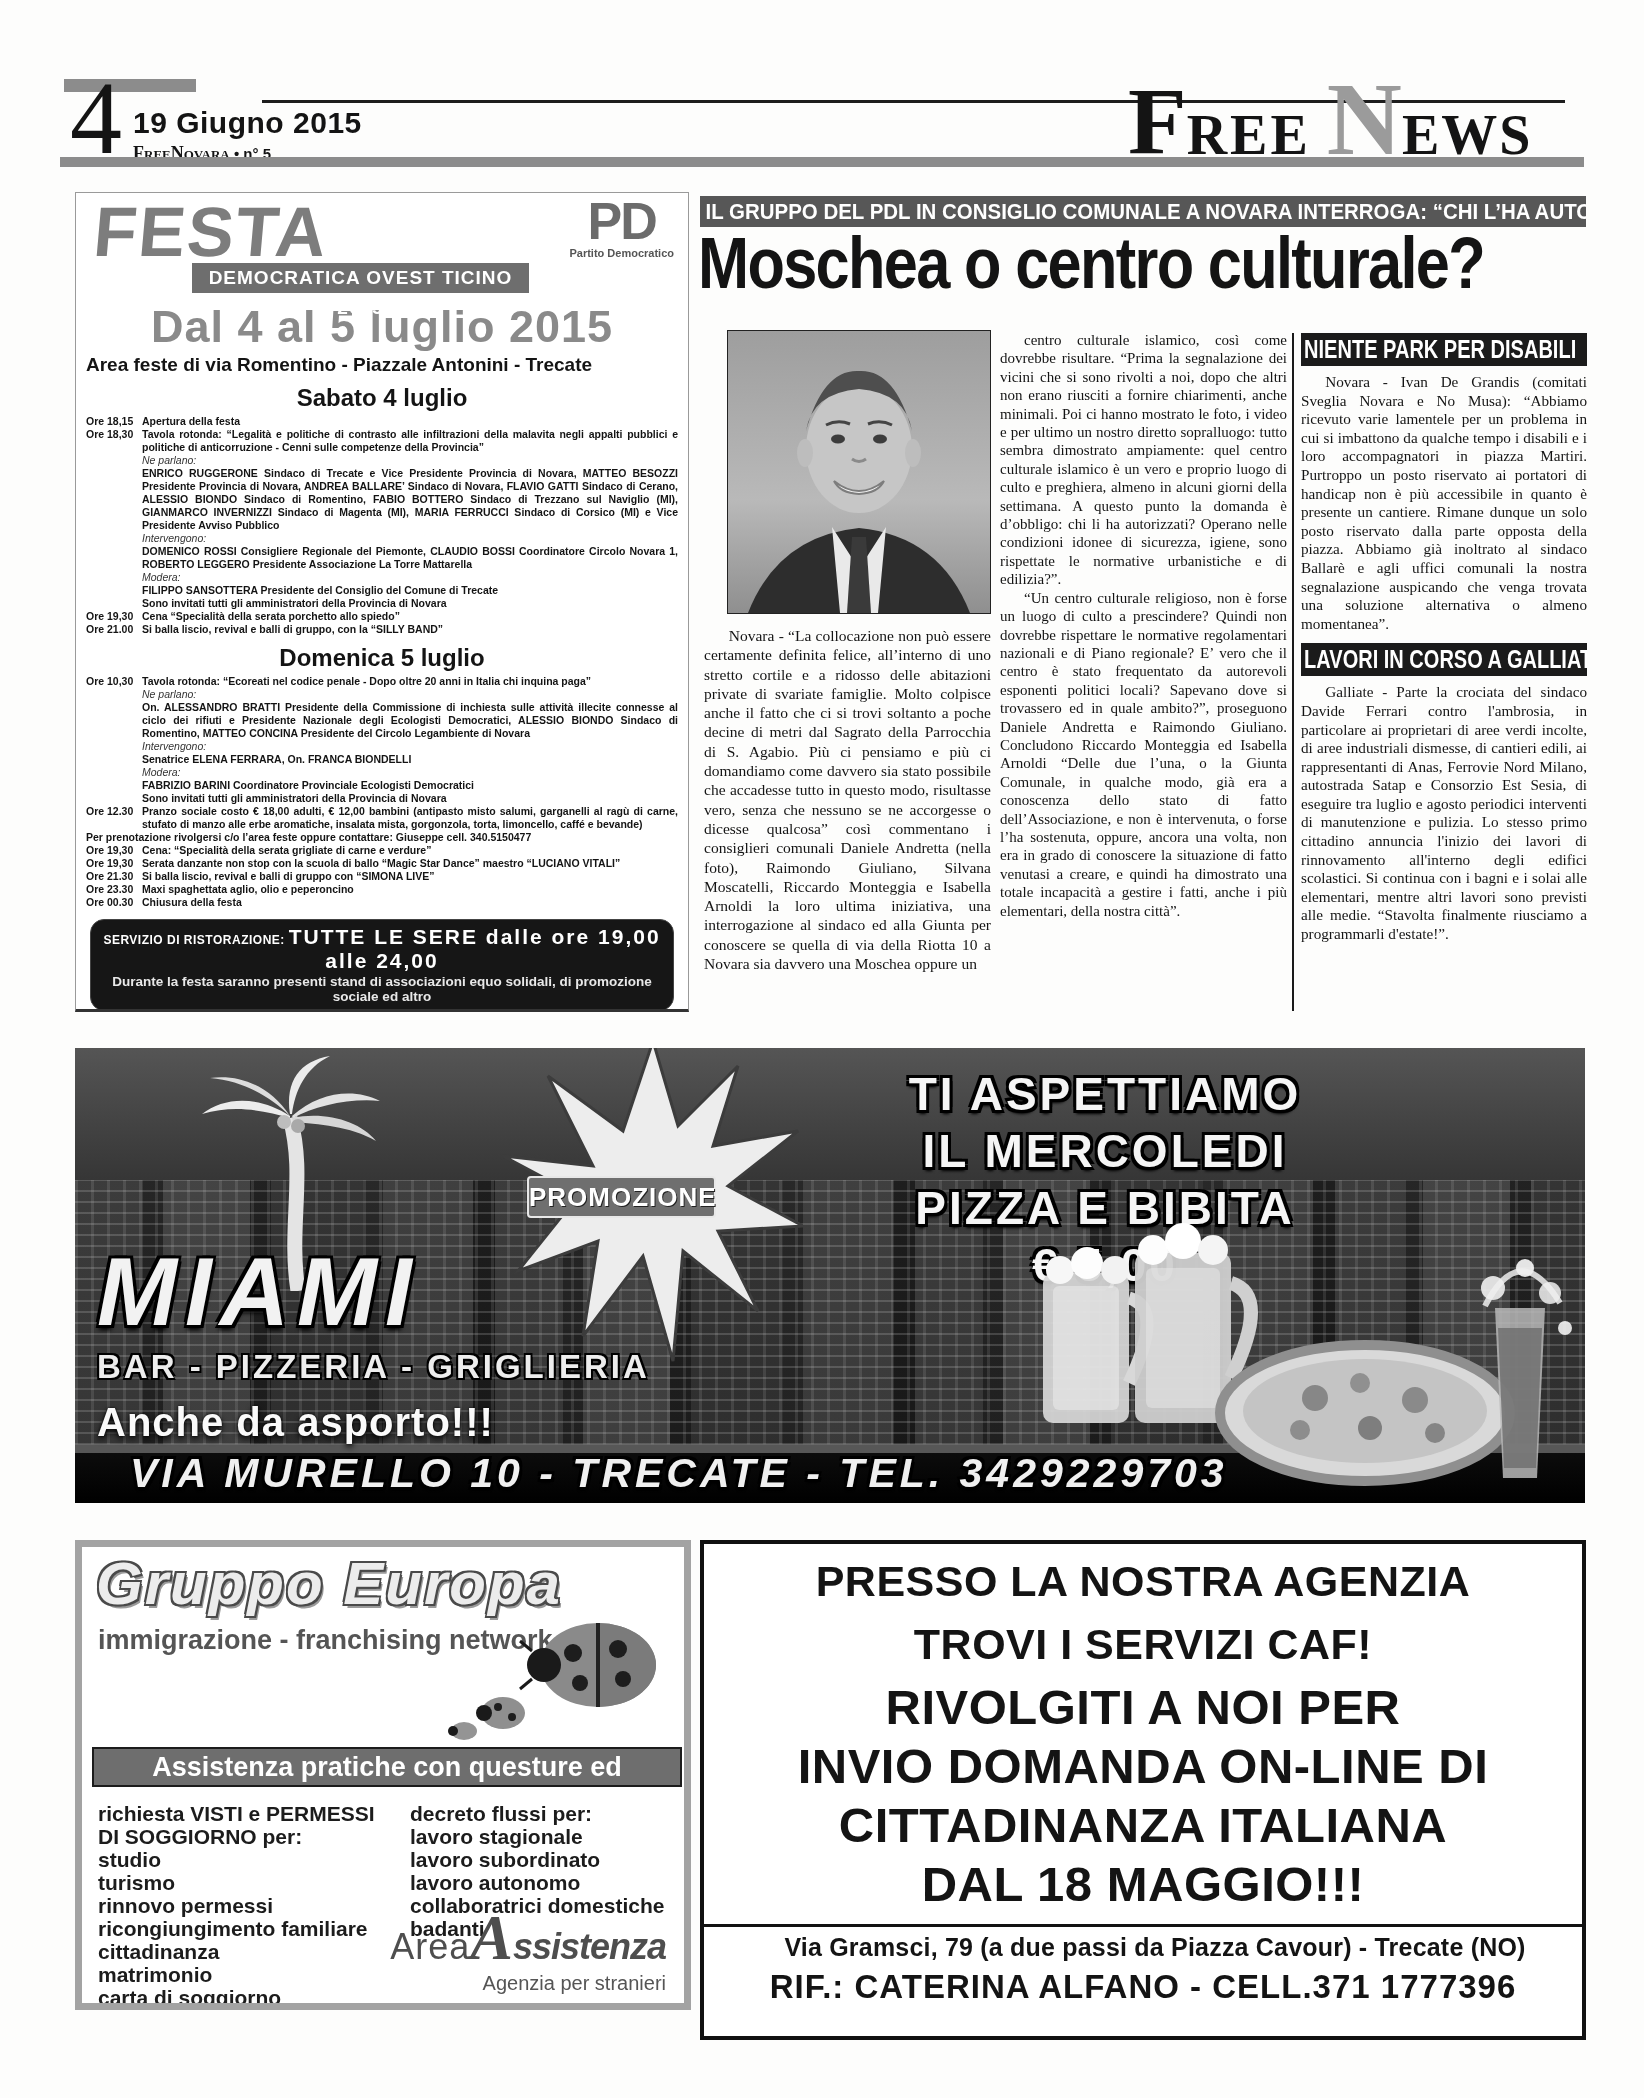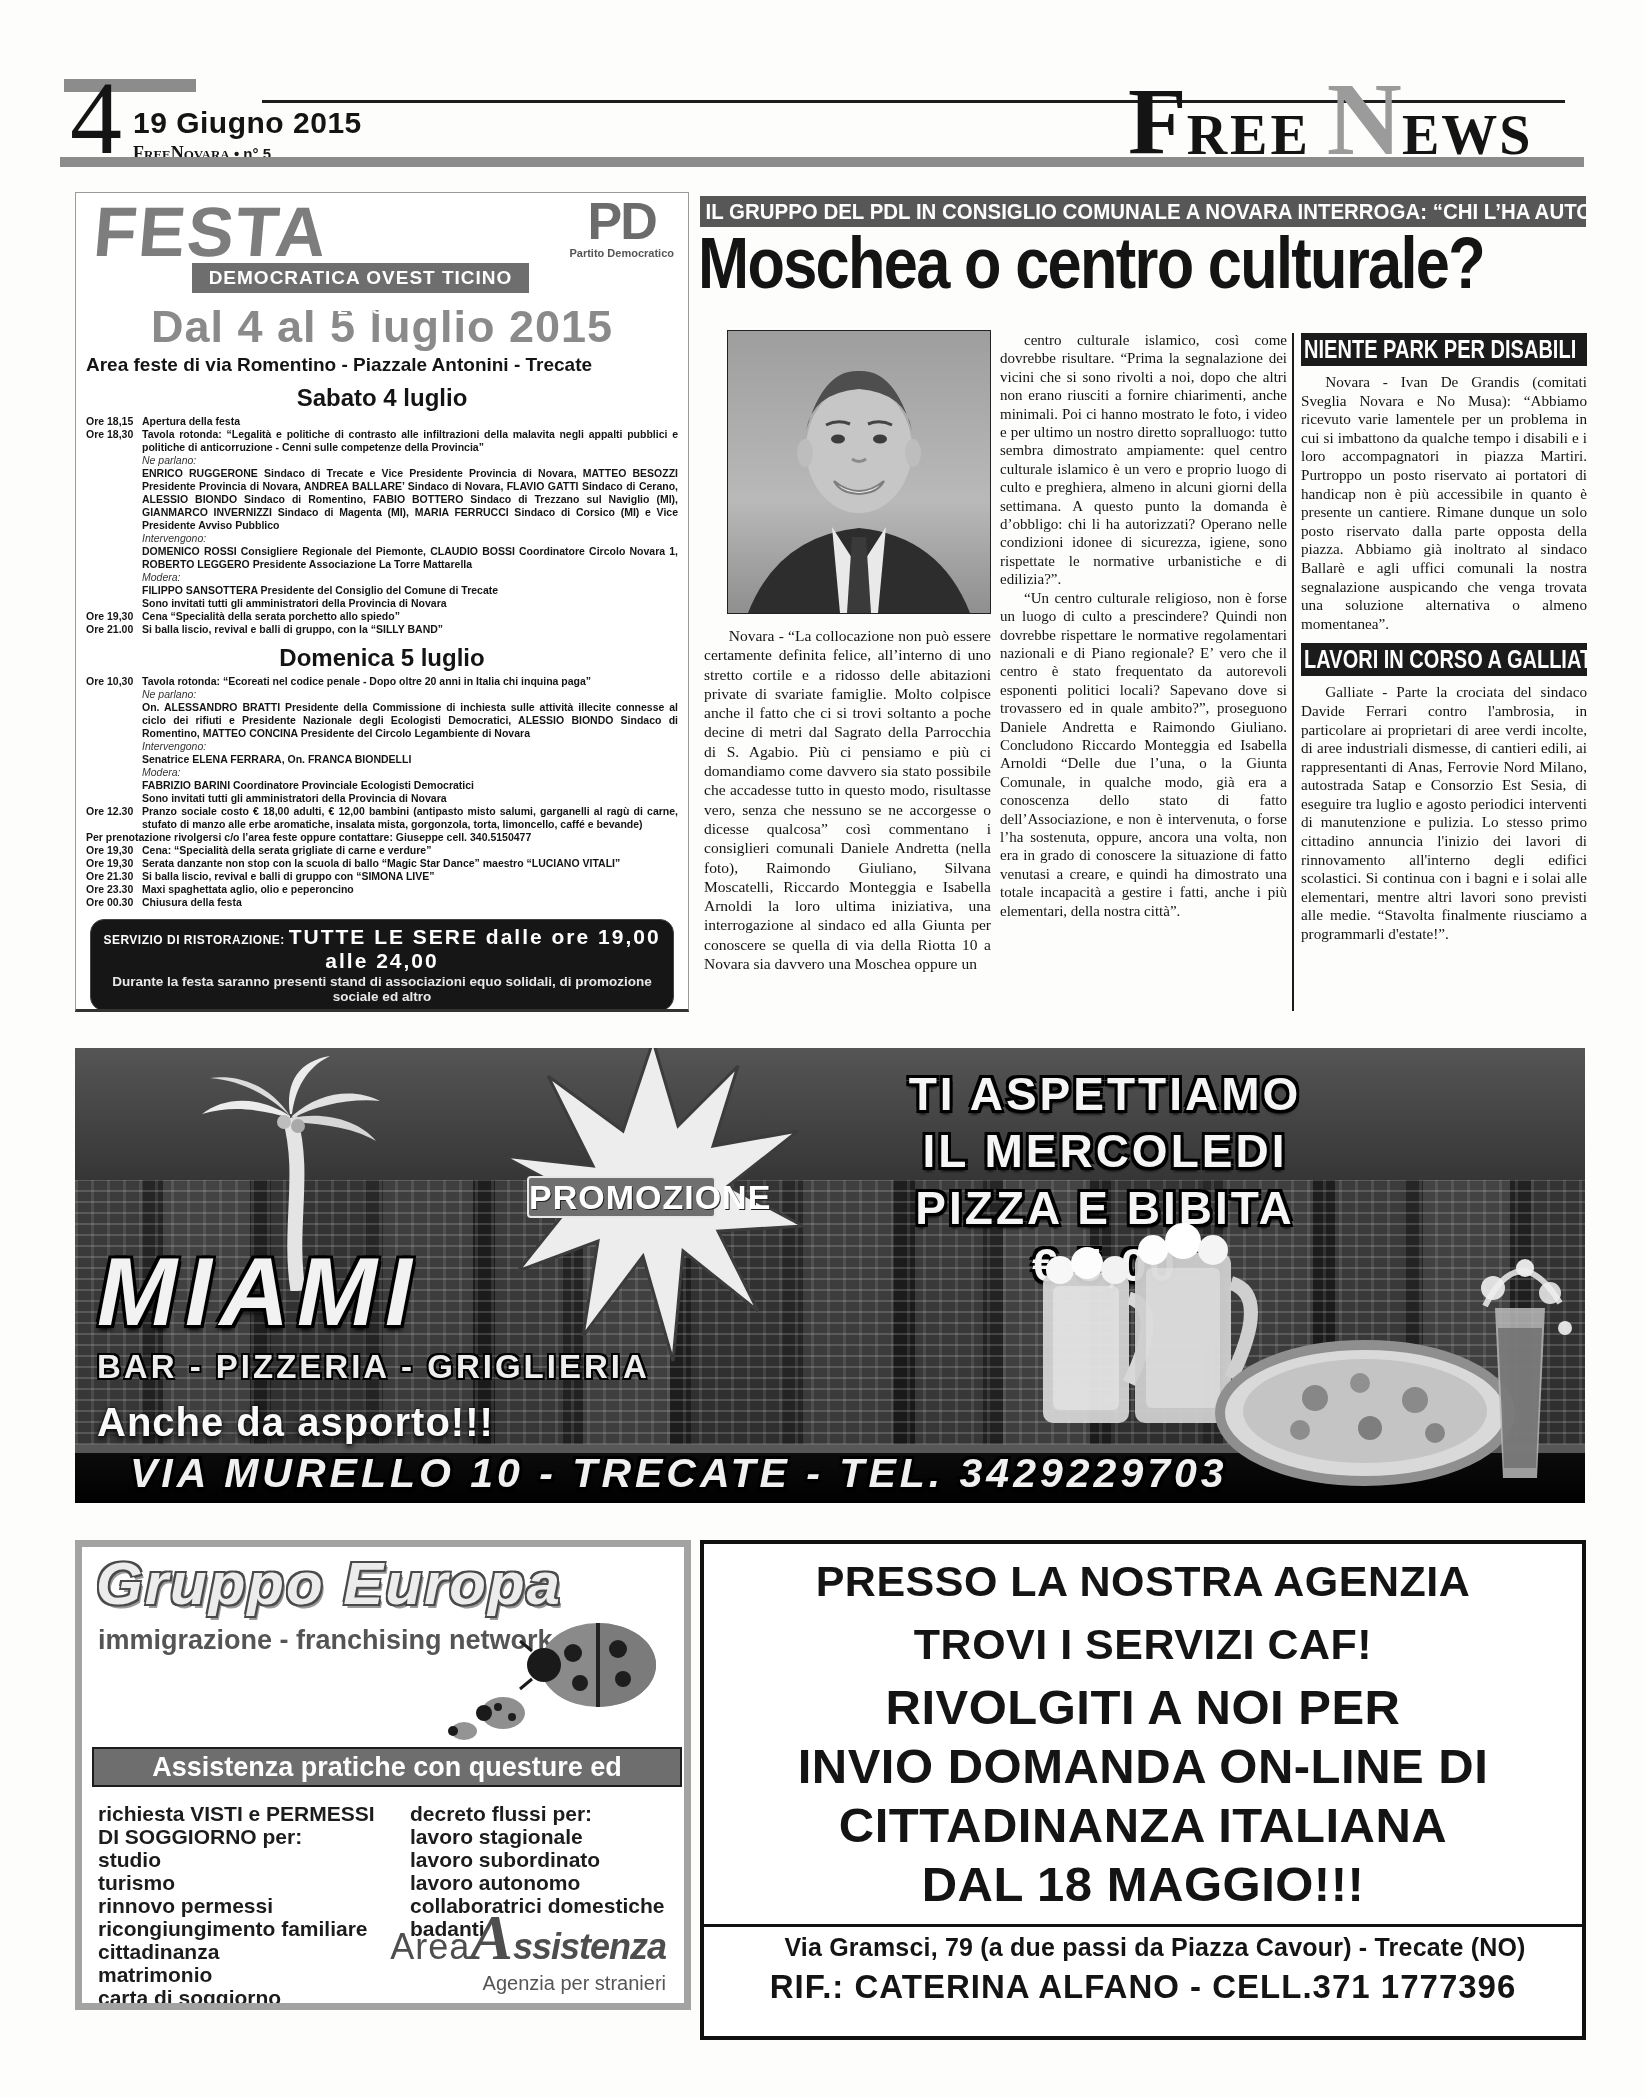--- a/index.html
+++ b/index.html
@@ -63,21 +63,21 @@
   .miami { position:absolute; left:75px; top:1048px; width:1510px; height:455px; background:linear-gradient(#555 0%, #2a2a2a 40%, #101010 85%, #000 100%); overflow:hidden; }
   .mi-skyline { position:absolute; left:0; right:0; bottom:58px; height:265px;
     background:repeating-linear-gradient(90deg,#3d3d3d 0 68px,#232323 68px 88px,#464646 88px 175px,#1e1e1e 175px 196px,#343434 196px 288px,#262626 288px 308px,#414141 308px 398px,#1a1a1a 398px 420px); opacity:0.85; }
   .mi-windows { position:absolute; left:0; right:0; bottom:58px; height:265px;
     background-image:repeating-linear-gradient(0deg, rgba(255,255,255,0.16) 0 2px, transparent 2px 11px), repeating-linear-gradient(90deg, rgba(255,255,255,0.10) 0 3px, transparent 3px 16px); }
   .mi-horizon { position:absolute; left:0; right:0; bottom:50px; height:9px; background:#6a6a6a; opacity:0.8; }
   .mi-palm { position:absolute; left:105px; top:8px; }
   .mi-name { position:absolute; left:22px; top:196px; font-size:96px; font-weight:900; font-style:italic; color:#f2f2f2; letter-spacing:8px; line-height:1;
     text-shadow:-3px -3px 0 #000, 3px -3px 0 #000, -3px 3px 0 #000, 3px 3px 0 #000, 0 5px 4px #000; }
   .mi-star { position:absolute; left:428px; top:-12px; }
-  .mi-promo { position:absolute; left:452px; top:128px; width:189px; height:42px; background:#6f6f6f; border:2px solid #e8e8e8; border-radius:4px; color:#fff; font-size:34px; font-weight:900; text-align:center; line-height:38px; letter-spacing:1px; text-shadow:1px 1px 0 #222; }
+  .mi-promo { position:absolute; left:452px; top:128px; width:189px; height:42px; background:#6f6f6f; border:2px solid #e8e8e8; border-radius:4px; color:#fff; font-size:26px; font-weight:900; text-align:center; line-height:38px; letter-spacing:1px; text-shadow:1px 1px 0 #222; }
   .mi-right { position:absolute; left:760px; top:18px; width:540px; text-align:center; color:#f5f5f5; font-weight:900; }
   .mi-right div { font-size:46px; line-height:57px; letter-spacing:3px;
     text-shadow:-3px -3px 0 #000, 3px -3px 0 #000, -3px 3px 0 #000, 3px 3px 0 #000, 0 4px 3px #000; }
   .mi-services { position:absolute; left:22px; top:300px; font-size:33px; font-weight:900; color:#ededed; letter-spacing:3px;
     text-shadow:-2px -2px 0 #000, 2px -2px 0 #000, -2px 2px 0 #000, 2px 2px 0 #000; }
   .mi-asporto { position:absolute; left:22px; top:352px; font-size:40px; font-weight:900; color:#fafafa; letter-spacing:1px; text-shadow:0 3px 6px #000, 0 0 2px #000; }
   .mi-address { position:absolute; left:55px; bottom:6px; font-size:41px; font-weight:900; font-style:italic; color:#f0f0f0; letter-spacing:4px;
     text-shadow:-3px -3px 0 #000, 3px -3px 0 #000, -3px 3px 0 #000, 3px 3px 0 #000, 0 4px 2px #000; }
   .mi-food { position:absolute; right:10px; top:130px; }
 

